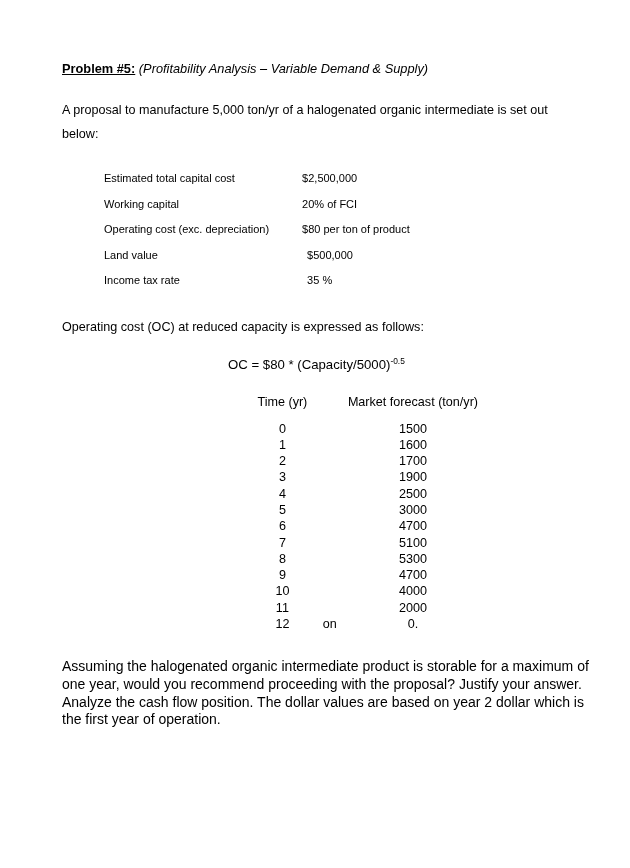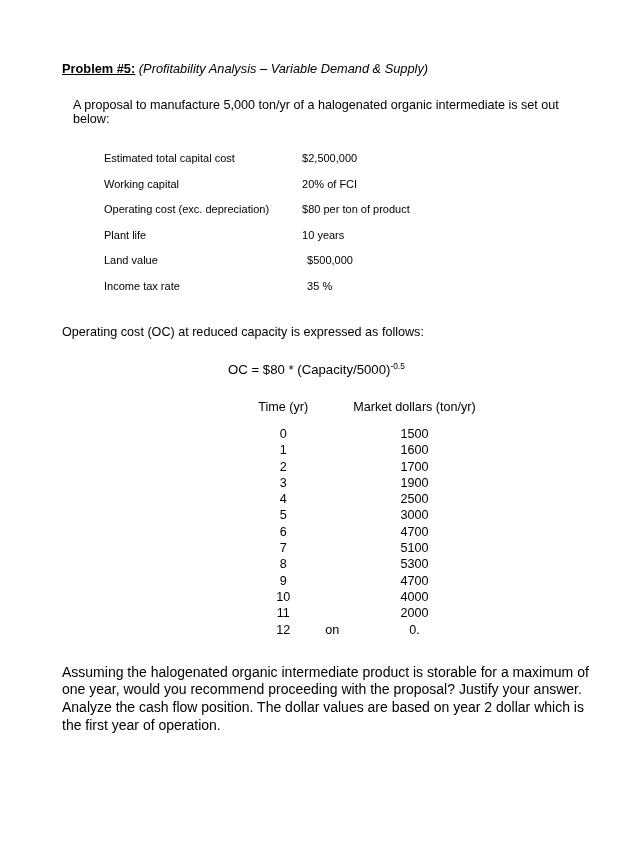--- a/index.html
+++ b/index.html
@@ -34,22 +34,22 @@
     font-weight: bold;
     text-decoration: underline;
   }
   .problem-heading .subtitle {
     font-style: italic;
   }
 
   
   .intro {
     font-size: 12.6px;
-    line-height: 14px;
-    margin: 20px 0 0 11px;
+    line-height: 24px;
+    margin: 20px 0 0 0;
     width: 516px;
   }
 
   
   .params {
     margin: 24px 0 0 0;
     border-collapse: collapse;
     font-size: 11px;
     line-height: 17px;
   }
@@ -139,45 +139,41 @@
         <td class="pval">$2,500,000</td>
       </tr>
       <tr>
         <td class="pname">Working capital</td>
         <td class="pval">20% of FCI</td>
       </tr>
       <tr>
         <td class="pname">Operating cost (exc. depreciation)</td>
         <td class="pval">$80 per ton of product</td>
       </tr>
-      <tr>
-        <td class="pname">Plant life</td>
-        <td class="pval">10 years</td>
-      </tr>
       <tr class="indented">
         <td class="pname">Land value</td>
         <td class="pval">$500,000</td>
       </tr>
       <tr class="indented">
         <td class="pname">Income tax rate</td>
         <td class="pval">35 %</td>
       </tr>
     </tbody>
   </table>
 
   <p class="oc-line">Operating cost (OC) at reduced capacity is expressed as follows:</p>
 
   <p class="formula"><span>OC = $80 * (Capacity/5000)</span><sup>-0.5</sup></p>
 
   <table class="forecast">
     <thead>
       <tr>
         <th class="th-time">Time (yr)</th>
         <th class="th-mid"></th>
-        <th class="th-fcst">Market dollars (ton/yr)</th>
+        <th class="th-fcst">Market forecast (ton/yr)</th>
       </tr>
     </thead>
     <tbody>
       <tr>
         <td class="c-time">0</td>
         <td class="c-mid"></td>
         <td class="c-fcst">1500</td>
       </tr>
       <tr>
         <td class="c-time">1</td>

